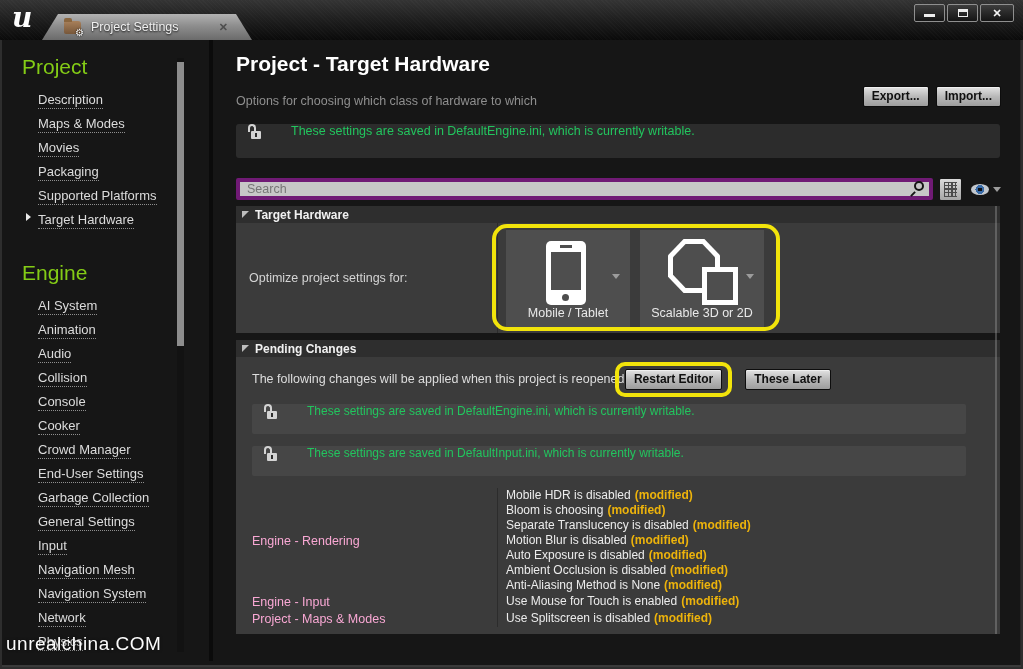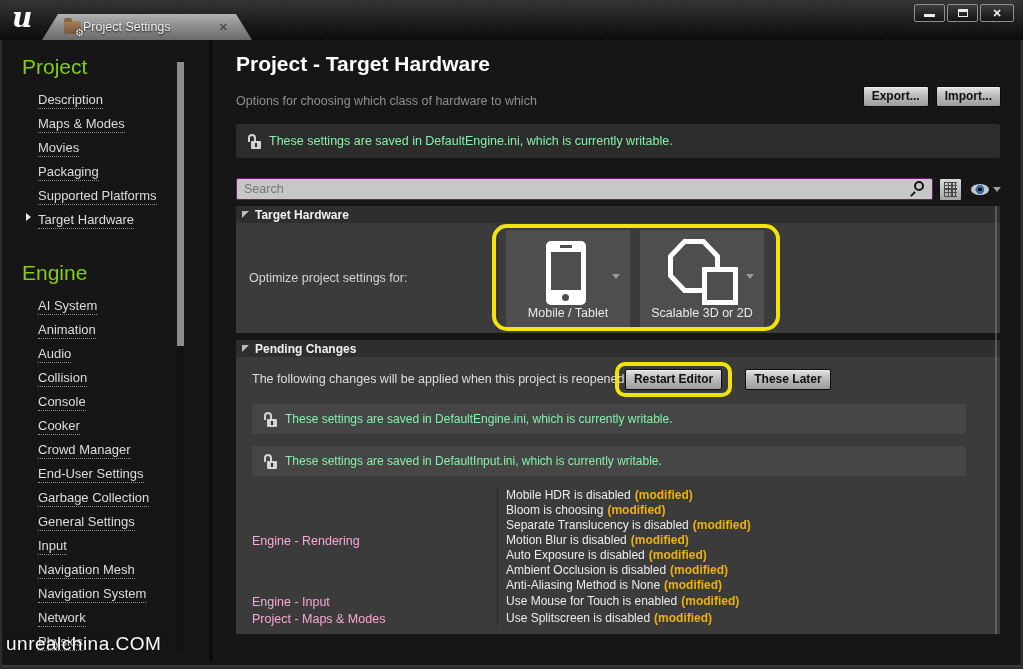--- a/index.html
+++ b/index.html
@@ -15,21 +15,21 @@
   .titlebar { position:absolute; left:0; top:0; right:0; height:40px;
     background:linear-gradient(180deg,#343434 0%,#1c1c1c 55%,#0a0a0a 100%); }
   .titlebar::after { content:""; position:absolute; inset:0;
     background:repeating-linear-gradient(45deg, rgba(255,255,255,.02) 0 1px, transparent 1px 3px); }
   .ue-logo { position:absolute; left:12px; top:1px; color:#fff;
     font-family:"DejaVu Serif", serif; font-style:italic; font-weight:bold; font-size:28px; z-index:3;}
   .tab { position:absolute; left:42px; top:14px; width:210px; height:26px; z-index:2;
     background:linear-gradient(180deg,#b2b2b2,#8e8e8e 45%,#6b6b6b);
     clip-path:polygon(16px 0, calc(100% - 16px) 0, 100% 100%, 0 100%);
     display:flex; align-items:center; padding:0 24px 0 22px; }
-  .tab-label { color:#f0f0f0; font-size:12.5px; text-shadow:0 1px 2px rgba(0,0,0,.9); margin-left:2px; }
+  .tab-label { color:#f0f0f0; font-size:12.5px; text-shadow:0 1px 2px rgba(0,0,0,.9); margin-left:10px; }
   .tab-close { margin-left:auto; color:#4e4e4e; font-size:11px; font-weight:bold; line-height:1; }
   .folder-icon { position:relative; width:17px; height:13px; background:linear-gradient(#a8805a,#77573a);
     border-radius:2px 3px 2px 2px; flex:0 0 auto; }
   .folder-icon::before { content:""; position:absolute; left:0; top:-3px; width:8px; height:4px;
     background:#8a663f; border-radius:2px 2px 0 0; }
   .folder-gear { position:absolute; right:-3px; bottom:-4px; font-size:10px; color:#f2f2f2;
     text-shadow:0 0 2px #000; line-height:1; }
   .win-controls { position:absolute; right:9px; top:4px; display:flex; gap:2px; z-index:3; }
   .win-btn { width:31px; height:18px; background:linear-gradient(#3d3d3d,#141414);
     border:1px solid #8f8f8f; border-radius:2px; display:flex; align-items:center; justify-content:center; }
@@ -53,34 +53,34 @@
 
   
   .page-title { position:absolute; left:236px; top:52px; font-size:21px; color:#ffffff; font-weight:bold; }
   .page-subtitle { position:absolute; left:236px; top:94px; font-size:12.5px; color:#8f8f8f; }
   .header-buttons { position:absolute; top:86px; right:22px; display:flex; gap:7px; }
   .btn { background:linear-gradient(#e3e3e3,#b9b9b9 50%,#9d9d9d); border:1px solid #0d0d0d;
     border-radius:2px; color:#101010; font-size:12px; font-weight:bold;
     padding:2px 8px 3px; font-family:inherit; box-shadow:inset 0 1px 0 rgba(255,255,255,.5); }
 
   
-  .notice { display:flex; align-items:center; gap:8px; color:#86efac; font-size:12.5px; }
+  .notice { display:flex; gap:30px; color:#22c55e; font-size:12.5px; }
   .notice-top { position:absolute; left:236px; top:124px; width:764px; height:34px;
     background:#2c2c2c; border-radius:3px; padding:0 12px; }
   .lock { position:relative; width:13px; height:15px; flex:0 0 auto; }
   .lock-shackle { position:absolute; top:0; left:0; width:8px; height:8px;
     border:2px solid #d3d3d3; border-bottom:none; border-radius:4px 4px 0 0; }
   .lock-body { position:absolute; bottom:0; left:3px; width:10px; height:8px; background:#d3d3d3; border-radius:1px; }
   .lock-body::after { content:""; position:absolute; left:4px; top:2px; width:2px; height:4px; background:#2c2c2c; }
 
   
   .search-row { position:absolute; left:236px; top:177px; width:774px; height:24px;
     display:flex; align-items:center; }
   .search-wrap { position:relative; width:697px; height:22px; }
-  .search-input { width:100%; height:100%; background:#c7c7c7; border:1px solid #701a75; border-radius:2px;
+  .search-input { width:100%; height:100%; background:#c7c7c7; border:4px solid #701a75; border-radius:2px;
     font-size:12.5px; color:#222; padding:0 26px 0 7px; font-family:inherit; }
   .search-input::placeholder { color:#767676; }
   .mag-icon { position:absolute; right:9px; top:3px; width:10px; height:10px;
     border:2px solid #161616; border-radius:50%; }
   .mag-icon::after { content:""; position:absolute; left:-4px; top:8px; width:2px; height:6px;
     background:#161616; transform:rotate(45deg); }
   .grid-btn { width:23px; height:23px; margin-left:6px; background:linear-gradient(#dadada,#a6a6a6);
     border:1px solid #161616; border-radius:2px; display:flex; align-items:center; justify-content:center; }
   .grid-glyph { width:13px; height:15px;
     background:repeating-linear-gradient(0deg,#4a4a4a 0 1.5px,transparent 1.5px 3.6px),

